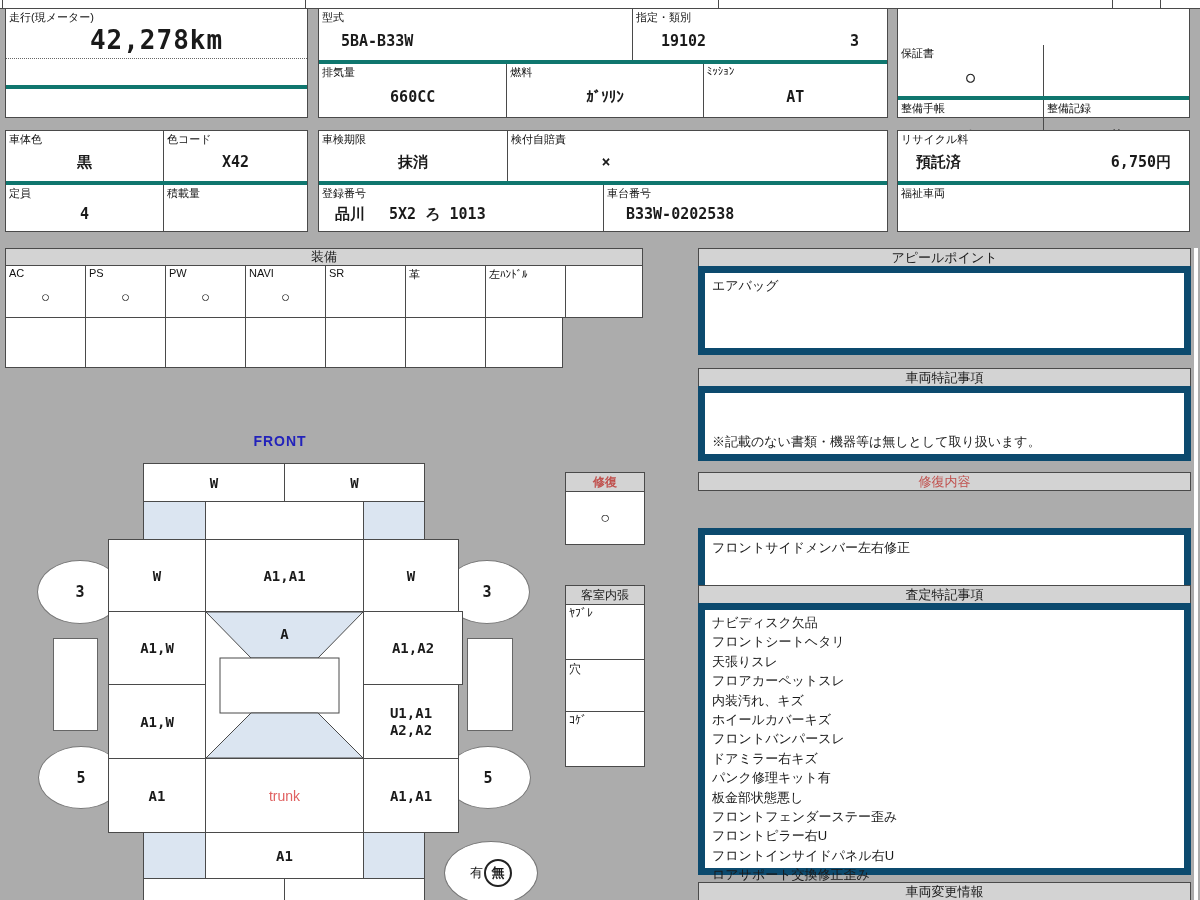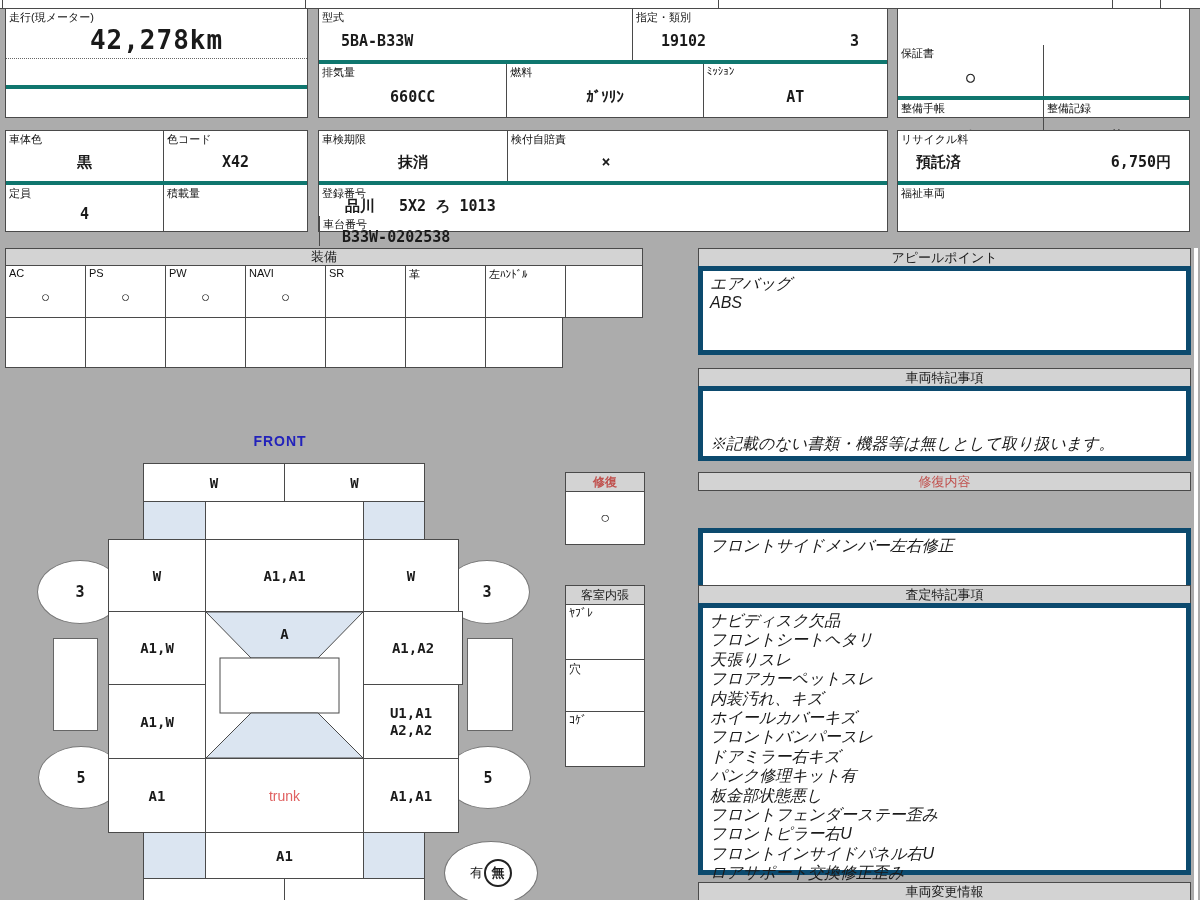--- a/index.html
+++ b/index.html
@@ -12,22 +12,22 @@
   .c.first{border-left:none;}
   .c.dash{border-left:1px dashed #777;}
   .lbl{position:absolute;top:1px;left:3px;font-size:11px;white-space:nowrap;color:#111;}
   .val{display:flex;width:100%;height:100%;align-items:center;justify-content:center;box-sizing:border-box;
        padding-top:12px;font-weight:bold;font-size:15px;font-family:"DejaVu Sans Mono",monospace;white-space:nowrap;}
   .val.big{font-size:26px;letter-spacing:1px;}
   .val.spread{justify-content:space-between;padding-left:28px;padding-right:28px;}
   .dotline{border-top:1px dotted #666 !important;}
   .shdr{position:absolute;left:698px;width:493px;height:19px;background:#d3d3d3;border:1px solid #4a4a4a;
         box-sizing:border-box;text-align:center;font-size:13px;line-height:17px;}
-  .sbody{position:absolute;left:698px;width:493px;background:#fff;border:5px solid #0c4a6e;box-sizing:border-box;
-         font-size:16px;padding:3px 7px;line-height:19.4px;font-style:italic;}
+  .sbody{position:absolute;left:698px;width:493px;background:#fff;border:7px solid #0c4a6e;box-sizing:border-box;
+         font-size:13px;padding:3px 7px;line-height:19.4px;}
   .red{color:#c0504d;}
   .mhdr{position:absolute;left:565px;width:80px;height:20px;background:#d3d3d3;border:1px solid #4a4a4a;
         box-sizing:border-box;text-align:center;font-size:12px;line-height:18px;}
   .mcell{position:absolute;left:565px;width:80px;background:#fff;border:1px solid #4a4a4a;box-sizing:border-box;font-size:12px;padding:1px 3px;}
   .ehdr{position:absolute;background:#d3d3d3;border:1px solid #4a4a4a;box-sizing:border-box;text-align:center;font-size:13px;line-height:16px;}
   .ec{position:relative;border-left:1px solid #4a4a4a;box-sizing:border-box;}
   .ec.first{border-left:none;}
   .emark{display:flex;width:100%;height:100%;align-items:center;justify-content:center;padding-top:10px;font-size:15px;font-weight:bold;box-sizing:border-box;}
   .dcell{position:absolute;background:#fff;border:1px solid #4a4a4a;box-sizing:border-box;z-index:2;
          display:flex;align-items:center;justify-content:center;}
@@ -143,24 +143,24 @@
     <div class="row first" style="height:50px;">
       <div class="c first" style="width:188px;">
         <span class="lbl">車検期限</span>
         <div class="val">抹消</div>
       </div>
       <div class="c" style="width:197px;">
         <span class="lbl">検付自賠責</span>
         <div class="val">×</div>
       </div>
     </div>
-    <div class="row" style="height:50px;flex-direction:column;">
+    <div class="row" style="height:50px;">
       <div class="c first" style="width:285px;">
         <span class="lbl">登録番号</span>
-        <div class="val" style="justify-content:flex-start;padding-left:26px;">品川　 5X2 ろ 1013</div>
+        <div class="val" style="justify-content:flex-start;padding-left:16px;">品川　 5X2 ろ 1013</div>
       </div>
       <div class="c" style="width:285px;">
         <span class="lbl">車台番号</span>
         <div class="val" style="justify-content:flex-start;padding-left:22px;">B33W-0202538</div>
       </div>
     </div>
   </div>
 
   <div class="box" style="left:897px;top:130px;width:293px;height:102px;">
     <div class="row first" style="height:50px;">
@@ -221,21 +221,20 @@
     <div class="ec" style="width:80px;"></div>
     <div class="ec" style="width:80px;"></div>
     <div class="ec" style="width:80px;"></div>
     <div class="ec" style="width:80px;"></div>
     <div class="ec" style="flex:1;"></div>
   </div>
 
   <div class="shdr" style="top:248px;">アピールポイント</div>
   <div class="sbody" style="top:266px;height:89px;">
     <div>エアバッグ</div>
-    <div>ABS</div>
   </div>
 
   <div class="shdr" style="top:368px;">車両特記事項</div>
   <div class="sbody note-bottom" style="top:386px;height:75px;">
     <div>※記載のない書類・機器等は無しとして取り扱います。</div>
   </div>
 
   <div class="shdr red" style="top:472px;">修復内容</div>
   <div class="sbody" style="top:490px;height:81px;margin-top:38px;">
     <div>フロントサイドメンバー左右修正</div>

